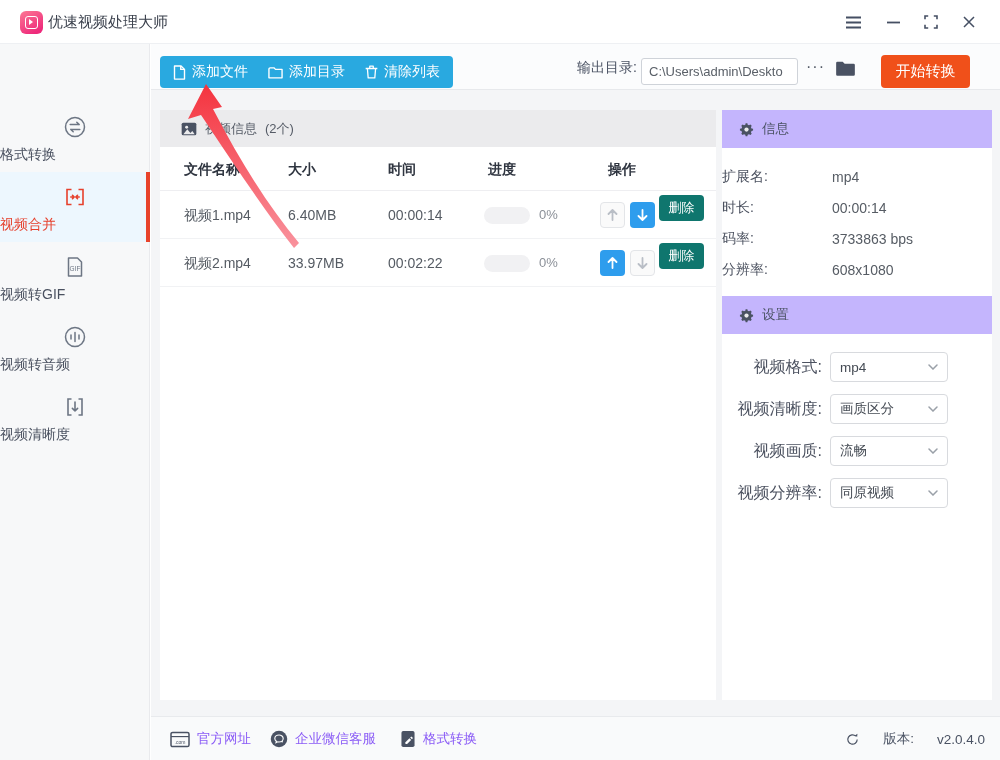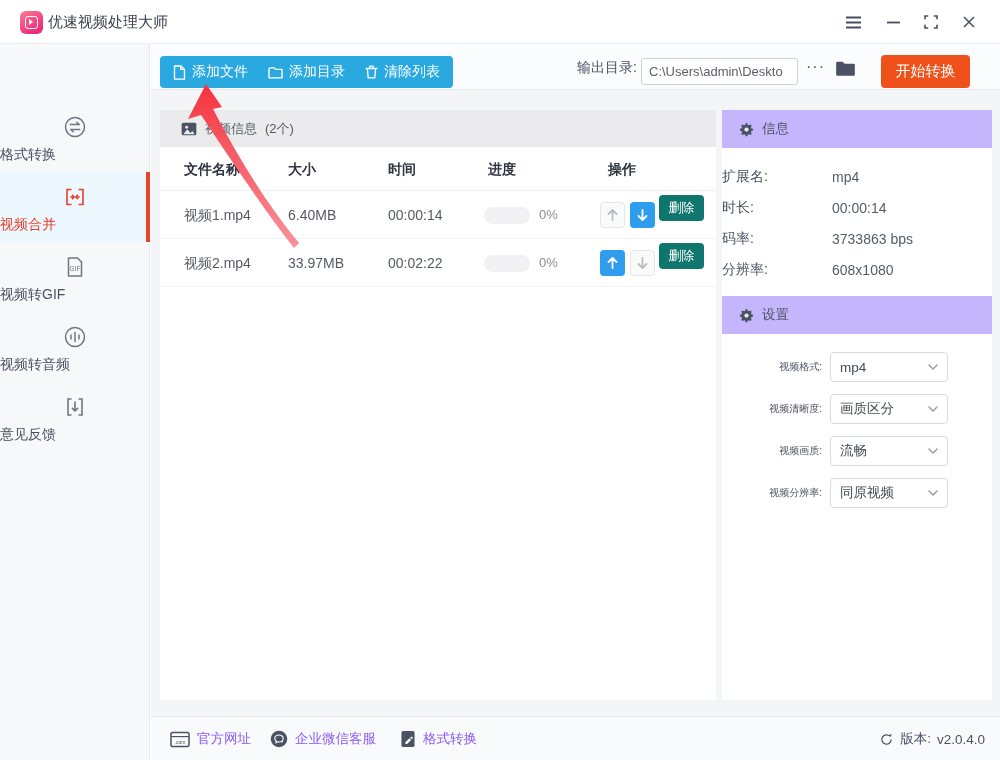--- a/index.html
+++ b/index.html
@@ -63,29 +63,29 @@
   
   .side-card { position:absolute; left:722px; top:110px; width:270px; height:590px; background:#fff; z-index:1; }
   .p-headbar { height:38px; background:#c4b5fd; display:flex; align-items:center; gap:8px; padding-left:17px; font-size:13.5px; color:#4a5263; }
   .info-fields { padding:13px 0 0; }
   .info-row { display:flex; align-items:center; height:31px; font-size:14px; }
   .info-label { width:100px; text-align:left; margin-right:10px; color:#4c5260; }
   .info-value { color:#565c64; }
   .settings-head { margin-top:11px; }
   .set-fields { padding:17px 0 0; }
   .sel-row { display:flex; align-items:center; height:32px; margin-bottom:10px; }
-  .sel-label { width:100px; text-align:right; margin-right:8px; font-size:10px; color:#4c5260; }
+  .sel-label { width:100px; text-align:right; margin-right:8px; font-size:16px; color:#4c5260; }
   .select { width:118px; height:30px; border:1px solid #d8dade; border-radius:4px; background:#fff; display:flex; align-items:center;
             justify-content:space-between; padding:0 9px; font-size:13.5px; color:#454b54; cursor:pointer; }
 
   
   .footer { position:absolute; left:151px; top:716px; width:849px; height:44px; background:#f9fafb; border-top:1px solid #e8eaed; }
   .f-item { position:absolute; top:0; height:44px; display:flex; align-items:center; gap:7px; font-size:13.5px; color:#8b5cf6; cursor:pointer; background:none; border:none; font-family:inherit; }
   .f-web { left:19px; } .f-wechat { left:119px; } .f-feedback { left:249px; }
-  .f-version { position:absolute; right:15px; top:0; height:44px; display:flex; align-items:center; gap:6px; font-size:13.5px; color:#4a5263; }
+  .f-version { position:absolute; right:15px; top:0; height:44px; display:flex; align-items:center; gap:23px; font-size:13.5px; color:#4a5263; }
 
   
   .anno-arrow { position:absolute; left:180px; top:76px; z-index:6; pointer-events:none; }
 
   svg { display:block; }
 </style>
 </head>
 <body>
 
 <div class="app">
@@ -163,21 +163,21 @@
       <span class="s-label">视频转音频</span>
     </div>
 
     <div class="side-item">
       <span class="s-icon">
         <svg width="26" height="26" viewBox="0 0 26 26" fill="none" stroke="currentColor" stroke-width="1.6" style="margin:0 auto">
           <path d="M9.5 5H6v16h3.5M16.5 5H20v16h-3.5"></path>
           <path d="M13 8v9m0 0-2.6-2.6M13 17l2.6-2.6" stroke-linecap="round" stroke-linejoin="round"></path>
         </svg>
       </span>
-      <span class="s-label">意见反馈</span>
+      <span class="s-label">视频清晰度</span>
     </div>
   </nav>
 
   <div class="content-bg"></div>
   <div class="toolbar-strip"></div>
 
   <div class="blue-group">
     <button class="blue-btn">
       <span>
         <svg width="13" height="15" viewBox="0 0 20 24" fill="none" stroke="#fff" stroke-width="2.2">

